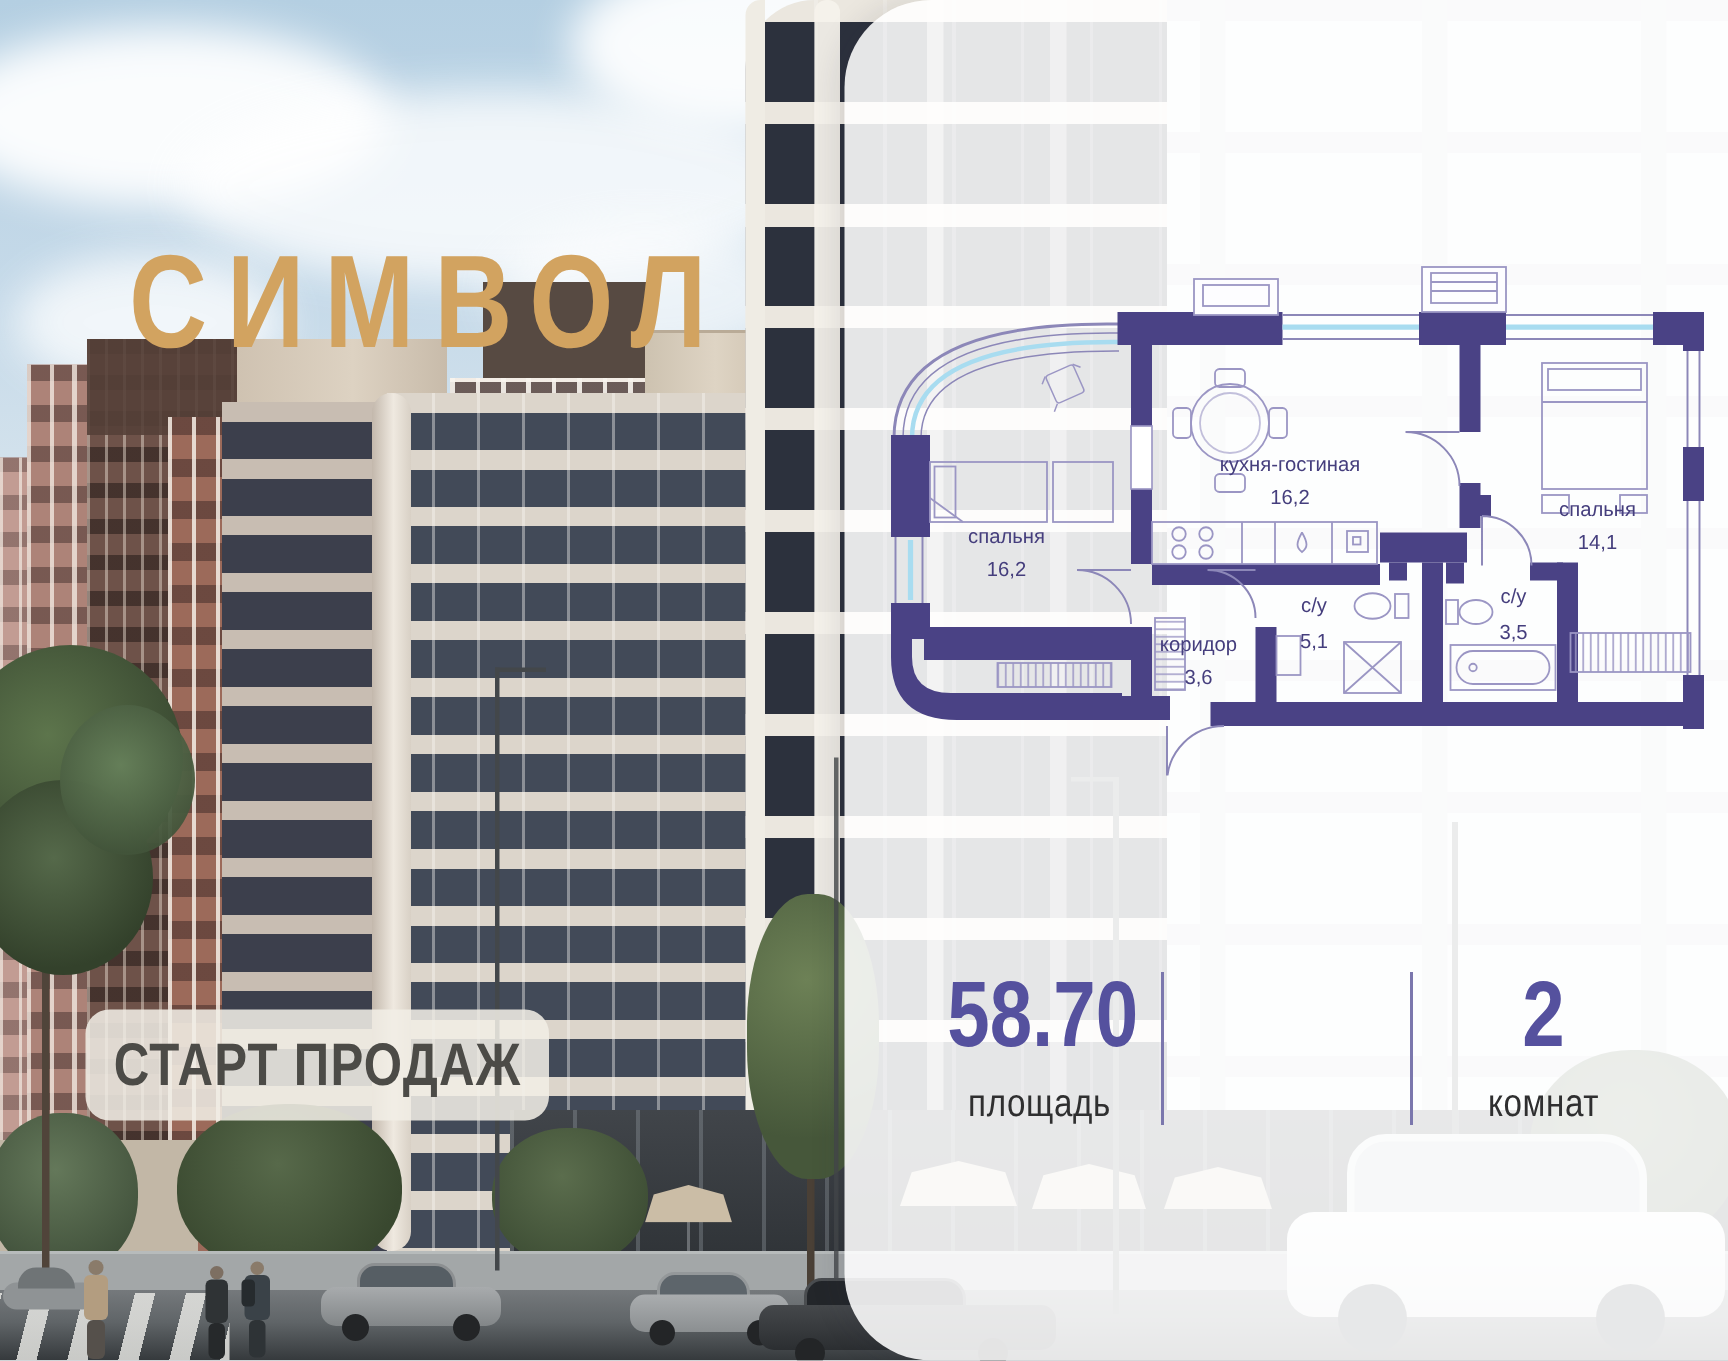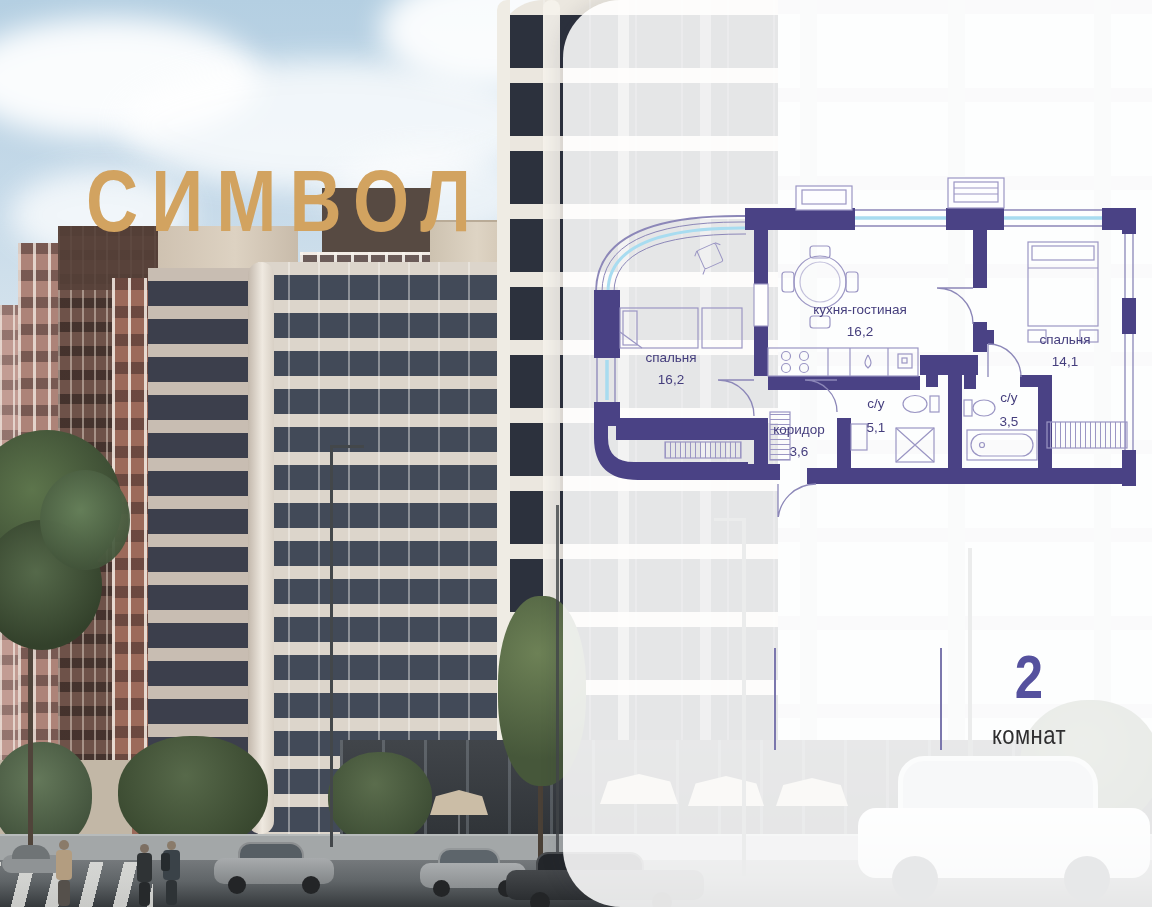--- a/index.html
+++ b/index.html
@@ -251,20 +251,23 @@
     <div class="torso" style="left:5px;top:38px;width:11px;height:24px;background:#26292b;"></div>
   </div>
   <div class="abs ped" style="left:160px;top:841px;width:24px;height:64px;">
     <div class="head" style="left:7px;top:0;width:9px;height:9px;background:#8a7b6a;"></div>
     <div class="torso" style="left:3px;top:9px;width:17px;height:30px;background:#3a4248;"></div>
     <div class="torso" style="left:1px;top:12px;width:9px;height:18px;background:#262b2e;border-radius:3px;"></div>
     <div class="torso" style="left:6px;top:39px;width:11px;height:25px;background:#2e3336;"></div>
   </div>
 
   <div class="abs logo">СИМВОЛ</div>
+  <div class="abs badge">
+    <span>СТАРТ ПРОДАЖ</span>
+  </div>
 
   <div class="abs panel"></div>
 
   <svg class="abs plan" viewBox="0 0 560 345">
     <defs>
       <pattern id="hatchV" width="5" height="30" patternUnits="userSpaceOnUse">
         <path d="M2.5,0 V30" stroke="#9b96c4" stroke-width="1"></path>
       </pattern>
       <pattern id="hatchH" width="30" height="5" patternUnits="userSpaceOnUse">
         <path d="M0,2.5 H30" stroke="#9b96c4" stroke-width="1"></path>
@@ -406,20 +409,24 @@
       <text x="477" y="194">14,1</text>
       <text x="211" y="262">коридор</text>
       <text x="211" y="284">3,6</text>
       <text x="288" y="236">с/у</text>
       <text x="288" y="260">5,1</text>
       <text x="421" y="230">с/у</text>
       <text x="421" y="254">3,5</text>
     </g>
   </svg>
 
+  <div class="abs stat s1">
+    <div class="v">58.70</div>
+    <div class="l">площадь</div>
+  </div>
   <div class="abs statDiv d1"></div>
   <div class="abs statDiv d2"></div>
   <div class="abs stat s3">
     <div class="v">2</div>
     <div class="l">комнат</div>
   </div>
 
 </div>
 
 </body></html>

